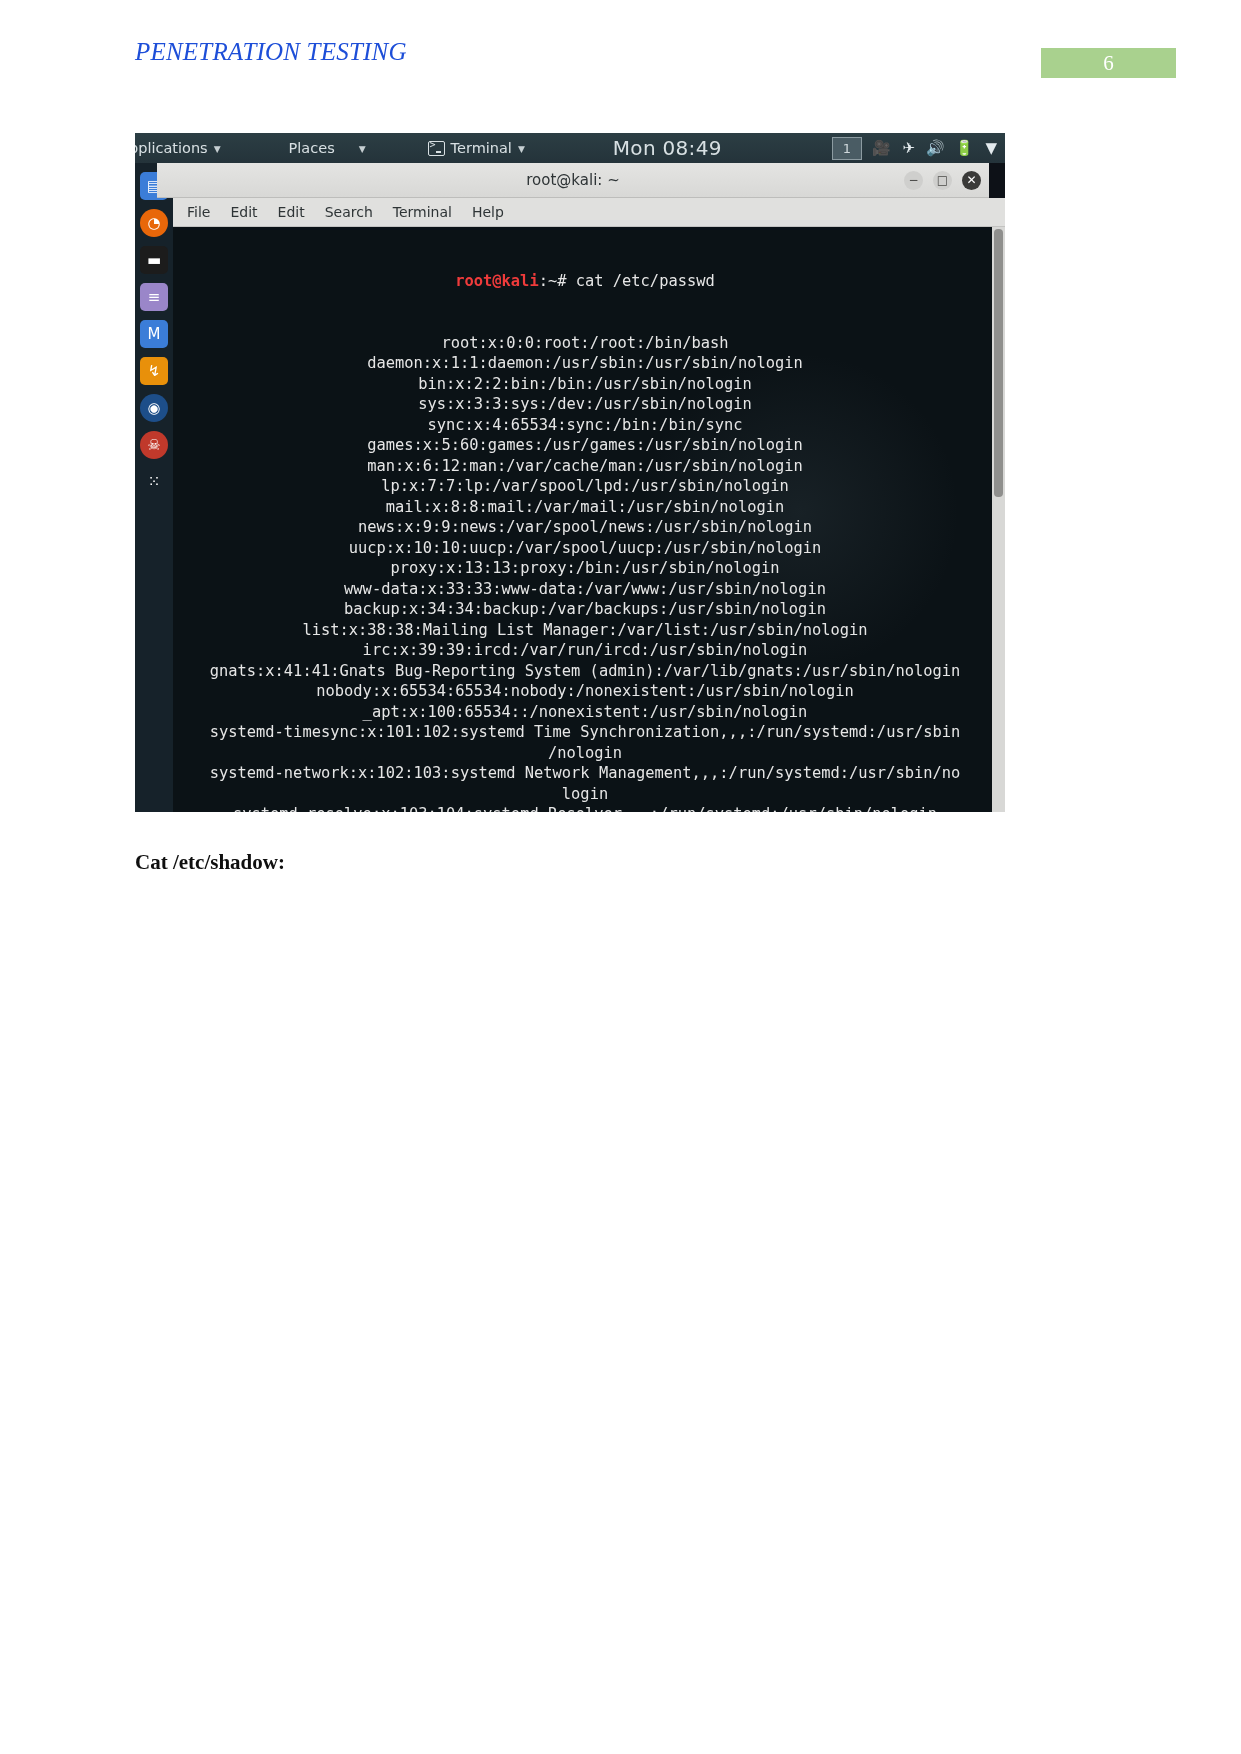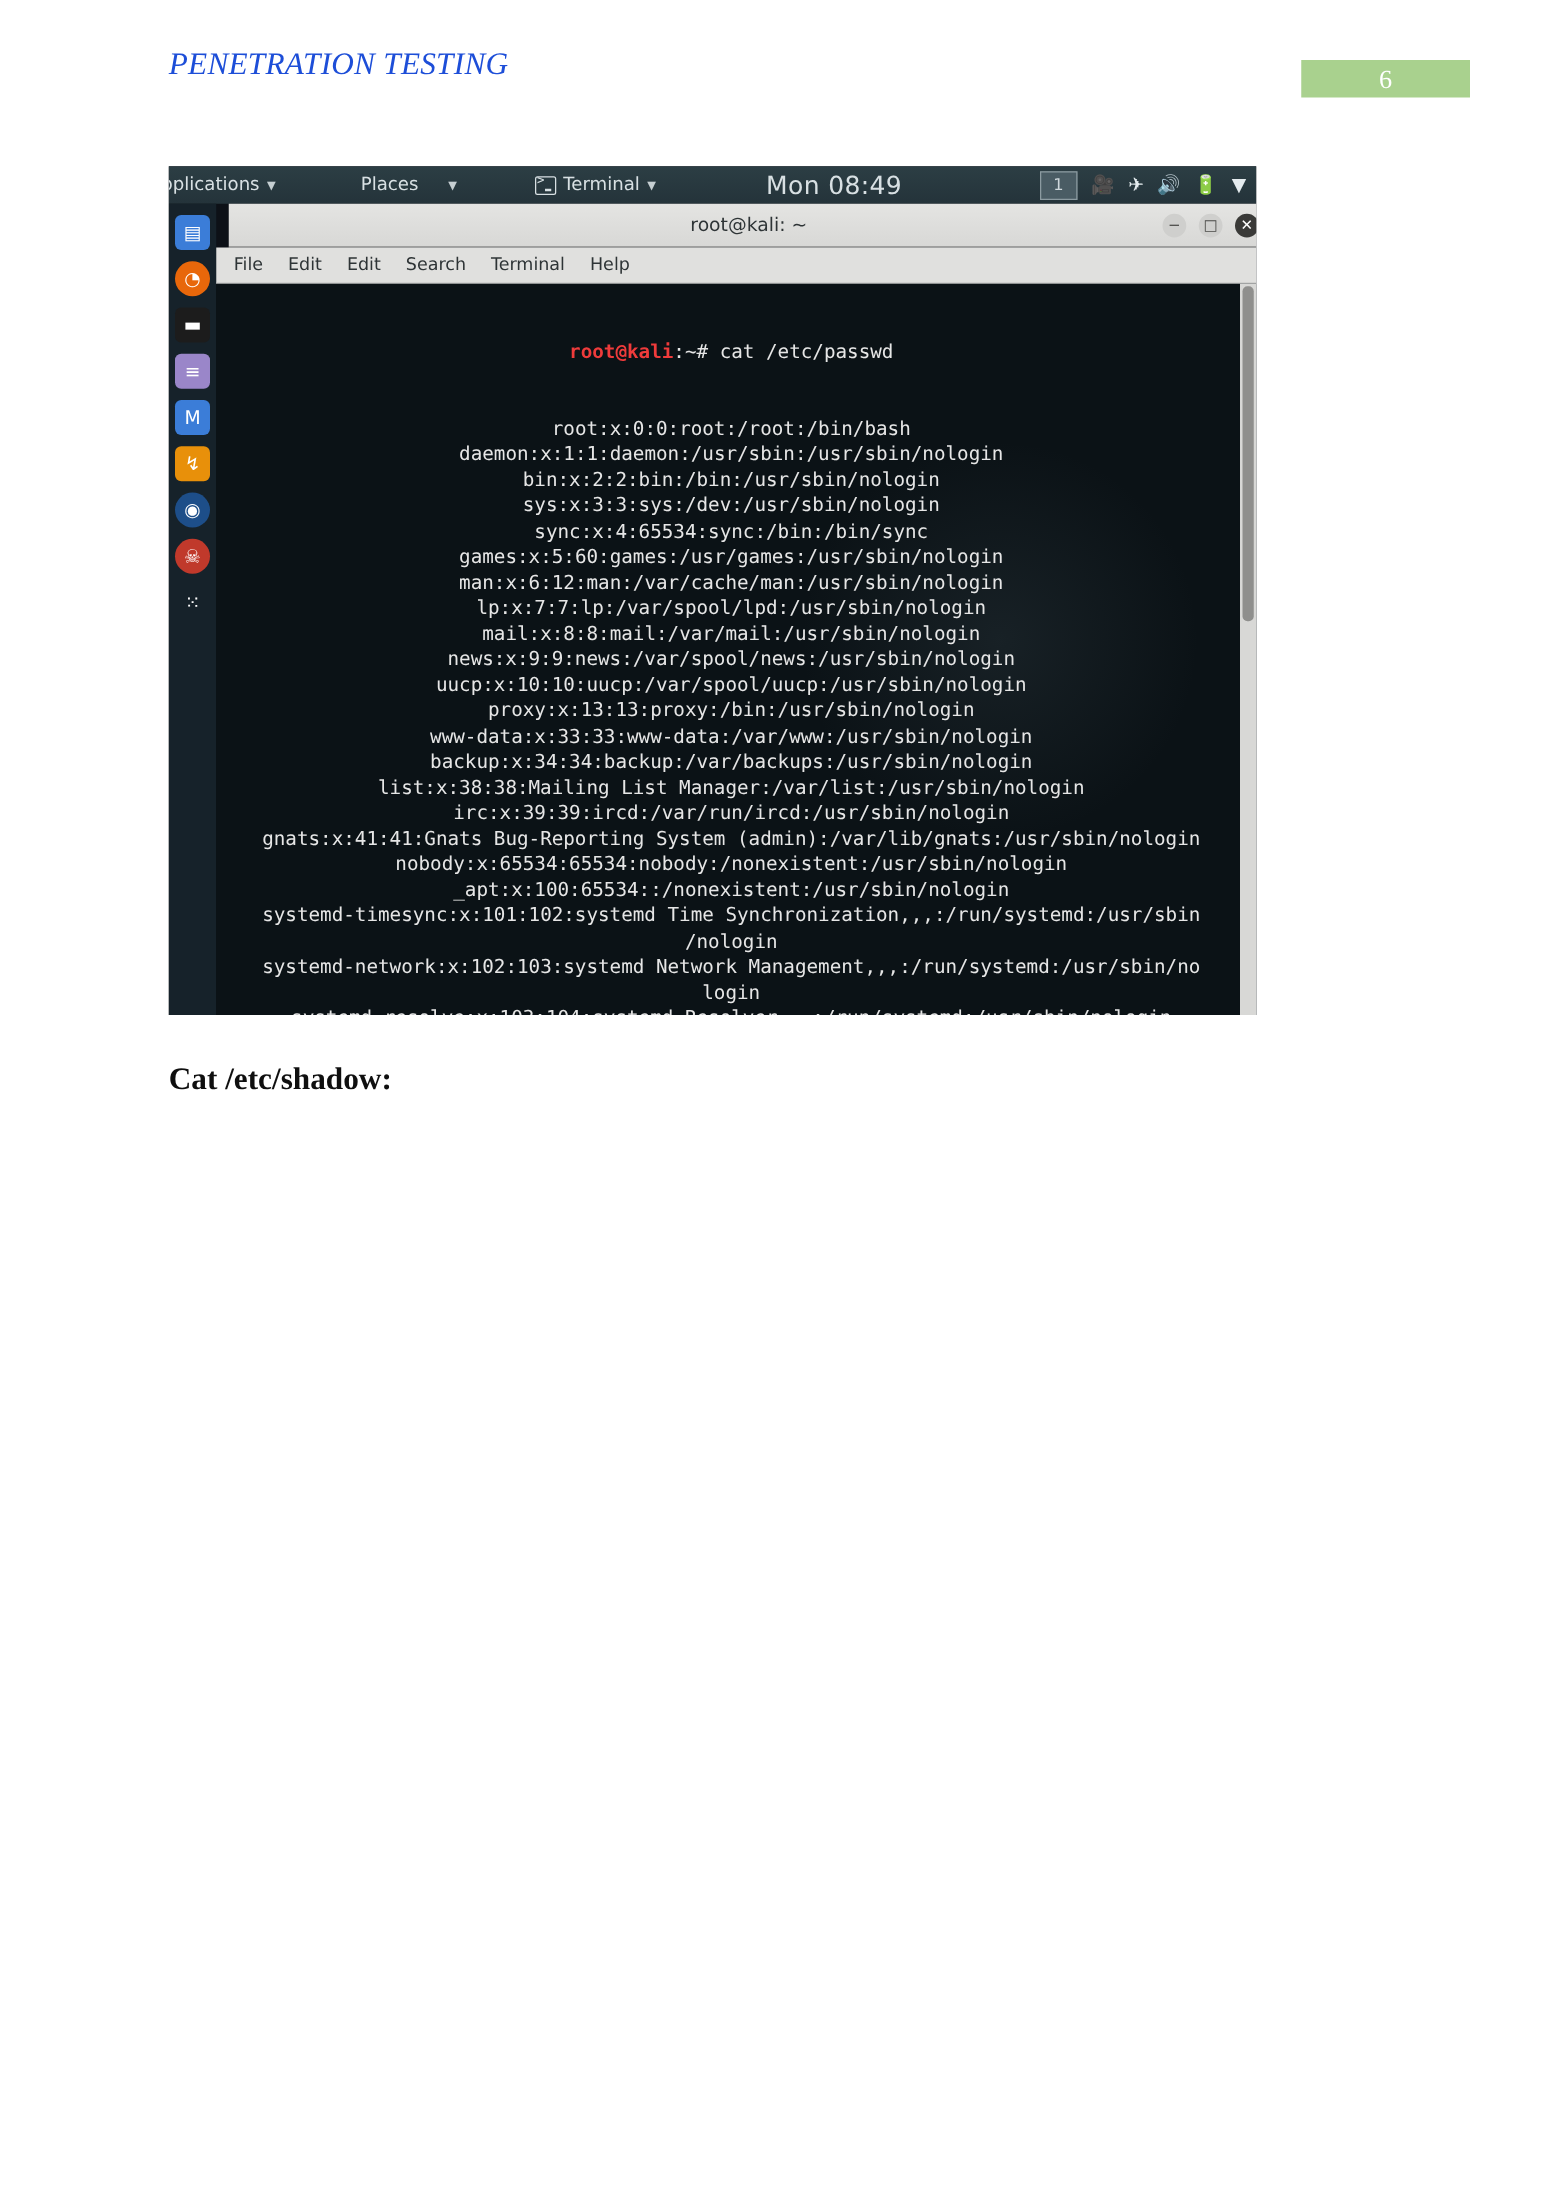--- a/index.html
+++ b/index.html
@@ -132,21 +132,21 @@
     background: #4a5c64;
     color: #cfd8dc;
     font-size: 13px;
     display: flex; align-items: center; justify-content: center;
   }
   .tray-icon { color: #e4ebee; font-size: 15px; line-height: 1; }
 
   
   #titlebar {
     position: absolute;
-    left: 48px; top: 30px;
+    left: 22px; top: 30px;
     width: 832px; height: 35px;
     background: linear-gradient(180deg, #e4e4e2 0%, #d8d8d6 100%);
     border-bottom: 1px solid #bdbdbb;
     box-sizing: border-box;
   }
   #window-title {
     position: absolute;
     left: 0; right: 0; top: 8px;
     text-align: center;
     font-family: "DejaVu Sans", sans-serif;
@@ -263,21 +263,21 @@
     background: #8f8f8d;
     border-radius: 4px;
   }
 
   
   #caption {
     position: absolute;
     left: 135px;
     top: 850px;
     font-family: "Liberation Serif", serif;
-    font-size: 25px;
+    font-size: 21px;
     font-weight: bold;
     color: #0f0f0f;
   }
 </style>
 </head>
 <body>
 
 <div id="page-header">
   <div id="doc-title">PENETRATION TESTING</div>
   <div id="page-number-badge">

